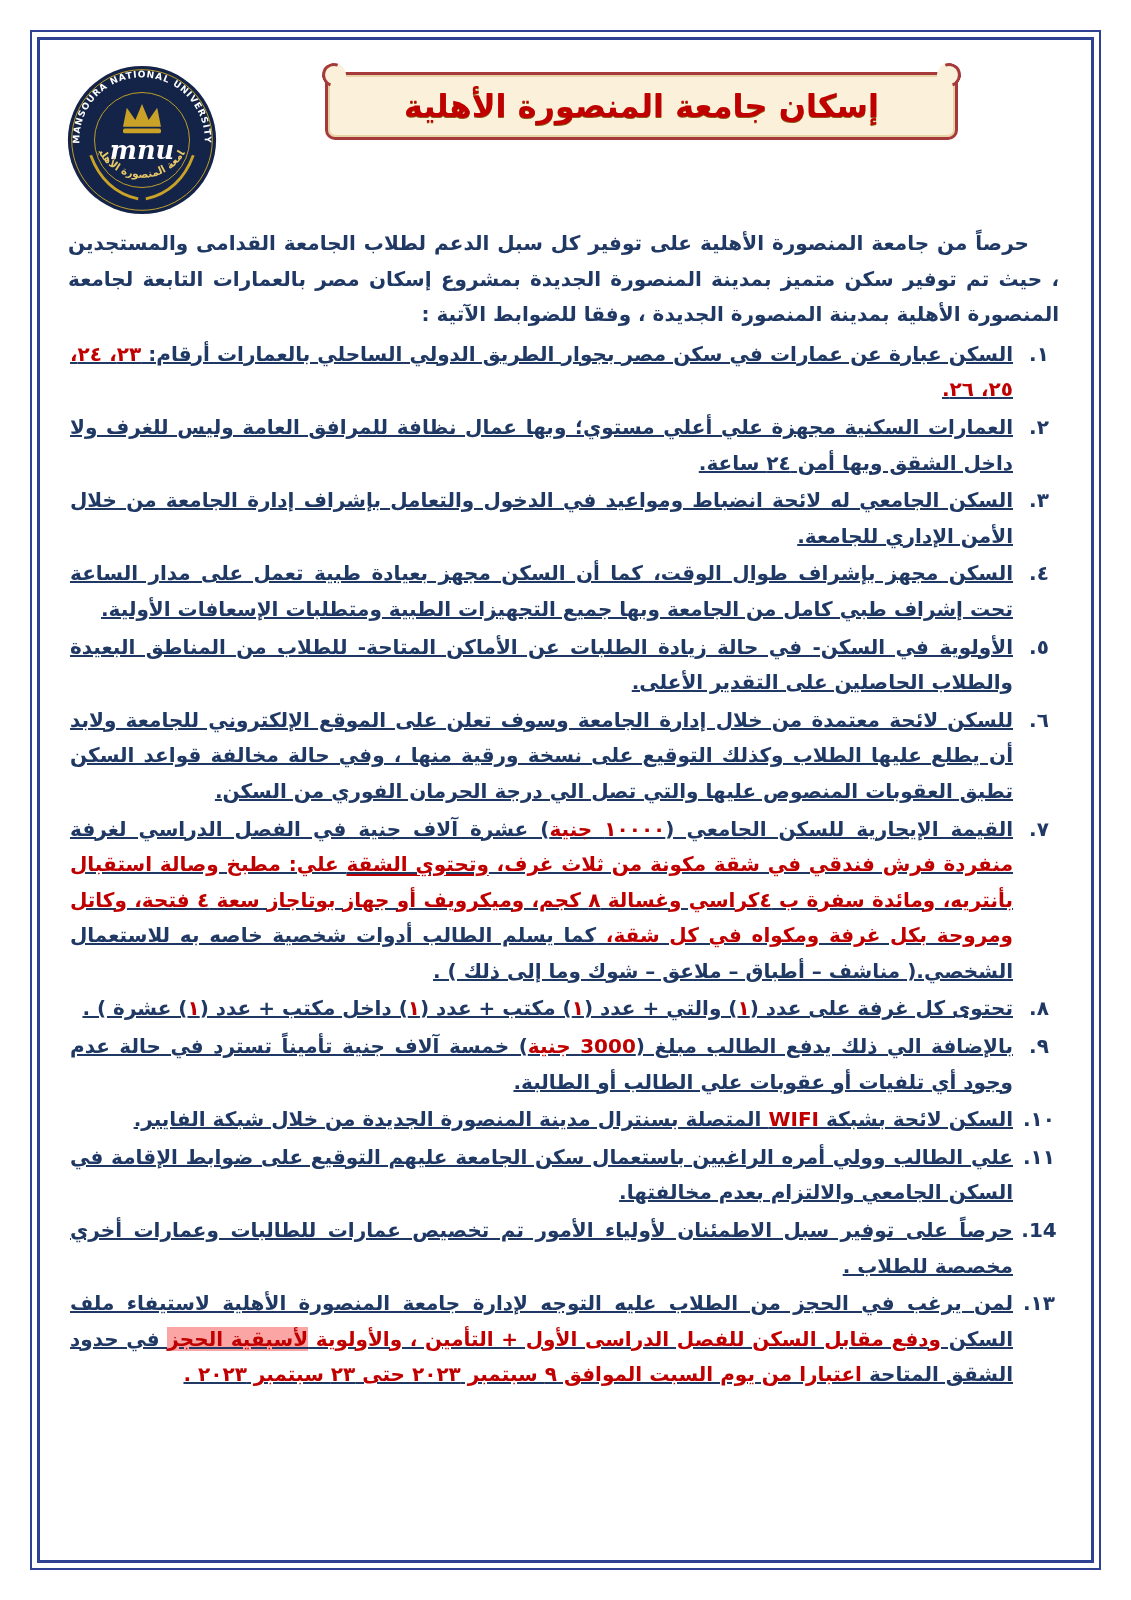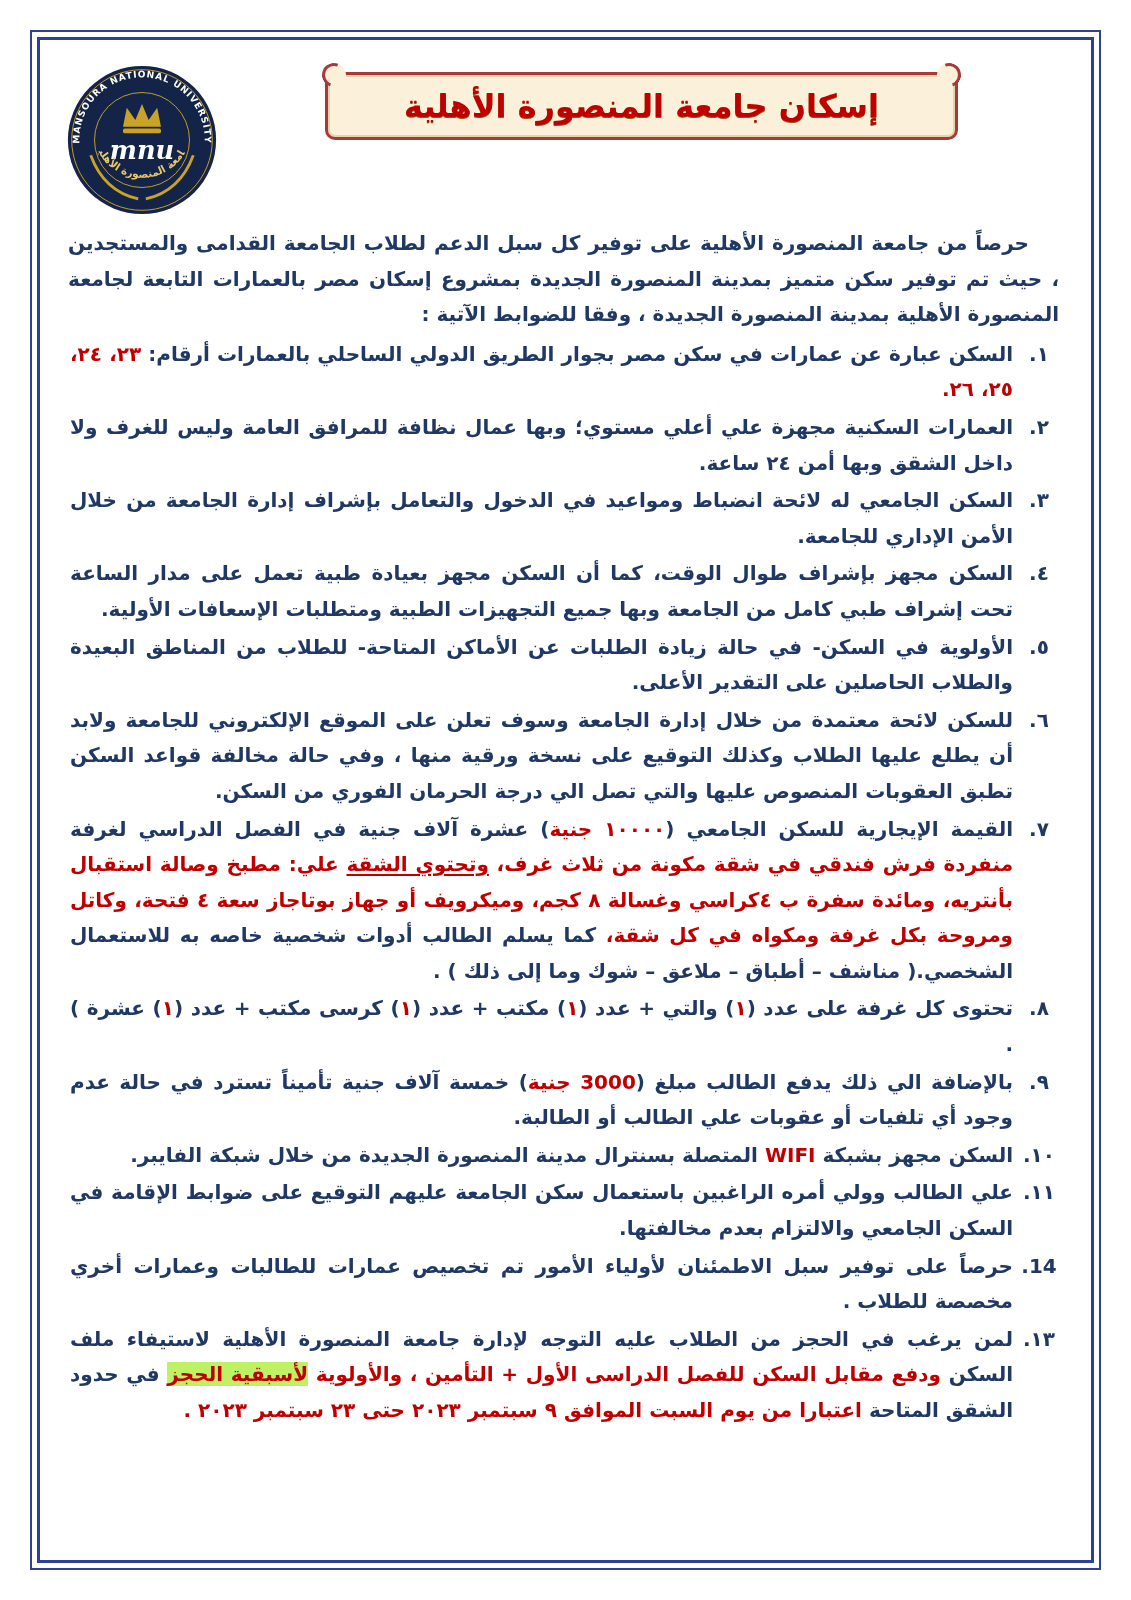--- a/index.html
+++ b/index.html
@@ -41,25 +41,25 @@
     display:inline-block;background:#C00000;color:#ffffff;font-weight:bold;
     font-size:23px;padding:3px 12px 6px 12px;text-decoration:underline;
     text-underline-offset:4px;
   }
   
   .body-text{direction:rtl;color:#1F3864;font-weight:bold;font-size:20px;line-height:1.78;}
   .intro{margin:10px 6px 4px 2px;text-align:justify;text-indent:30px;}
   #rules-list{list-style:none;margin:2px 0 0 0;padding:0;}
   .rule{display:flex;align-items:flex-start;margin:0 0 2px 0;}
   .num{flex:0 0 52px;text-align:center;color:#1F3864;}
-  .txt{flex:1;margin:0;text-align:justify;padding-left:4px;}
+  .txt{flex:1;margin:0;text-align:justify;padding-left:4px;text-decoration:underline;}
   .seg-b{color:#1F3864;}
   .seg-r{color:#C00000;}
   .seg-ru{color:#C00000;text-decoration:underline;text-underline-offset:3px;}
-  .seg-h{color:#C00000;background:#bef264;}
+  .seg-h{color:#C00000;background:#fca5a5;}
 </style>
 </head>
 <body>
 
 <div class="page">
   <div class="frame-outer">
     <div class="frame-inner">
 
       <div class="header">
         <div class="logo">
@@ -120,29 +120,29 @@
             <li class="rule">
               <span class="num">٦.</span>
               <p class="txt"><span class="seg-b">للسكن لائحة معتمدة من خلال إدارة الجامعة وسوف تعلن على الموقع الإلكتروني للجامعة ولابد أن يطلع عليها الطلاب وكذلك التوقيع على نسخة ورقية منها ، وفي حالة مخالفة قواعد السكن تطبق العقوبات المنصوص عليها والتي تصل الي درجة الحرمان الفوري من السكن.</span></p>
             </li>
             <li class="rule">
               <span class="num">٧.</span>
               <p class="txt"><span class="seg-b">القيمة الإيجارية للسكن الجامعي (</span><span class="seg-r">١٠٠٠٠ جنية</span><span class="seg-b">) عشرة آلاف جنية في الفصل الدراسي لغرفة </span><span class="seg-r">منفردة فرش فندقي في شقة مكونة من ثلاث غرف، </span><span class="seg-ru">وتحتوي الشقة</span><span class="seg-r"> علي: مطبخ وصالة استقبال بأنتريه، ومائدة سفرة ب ٤كراسي وغسالة ٨ كجم، وميكرويف أو جهاز بوتاجاز سعة ٤ فتحة، وكاتل ومروحة بكل غرفة ومكواه في كل شقة، </span><span class="seg-b">كما يسلم الطالب أدوات شخصية خاصه به للاستعمال الشخصي.( مناشف – أطباق – ملاعق – شوك وما إلى ذلك ) .</span></p>
             </li>
             <li class="rule">
               <span class="num">٨.</span>
-              <p class="txt"><span class="seg-b">تحتوى كل غرفة على عدد (</span><span class="seg-r">١</span><span class="seg-b">) والتي + عدد (</span><span class="seg-r">١</span><span class="seg-b">) مكتب + عدد (</span><span class="seg-r">١</span><span class="seg-b">) كرسى مكتب + عدد (</span><span class="seg-r">١</span><span class="seg-b">) عشرة ) .</span></p>
+              <p class="txt"><span class="seg-b">تحتوى كل غرفة على عدد (</span><span class="seg-r">١</span><span class="seg-b">) والتي + عدد (</span><span class="seg-r">١</span><span class="seg-b">) مكتب + عدد (</span><span class="seg-r">١</span><span class="seg-b">) داخل مكتب + عدد (</span><span class="seg-r">١</span><span class="seg-b">) عشرة ) .</span></p>
             </li>
             <li class="rule">
               <span class="num">٩.</span>
               <p class="txt"><span class="seg-b">بالإضافة الي ذلك يدفع الطالب مبلغ (</span><span class="seg-r">3000 جنية</span><span class="seg-b">) خمسة آلاف جنية تأميناً تسترد في حالة عدم وجود أي تلفيات أو عقوبات علي الطالب أو الطالبة.</span></p>
             </li>
             <li class="rule">
               <span class="num">١٠.</span>
-              <p class="txt"><span class="seg-b">السكن مجهز بشبكة </span><span class="seg-r">WIFI</span><span class="seg-b"> المتصلة بسنترال مدينة المنصورة الجديدة من خلال شبكة الفايبر.</span></p>
+              <p class="txt"><span class="seg-b">السكن لائحة بشبكة </span><span class="seg-r">WIFI</span><span class="seg-b"> المتصلة بسنترال مدينة المنصورة الجديدة من خلال شبكة الفايبر.</span></p>
             </li>
             <li class="rule">
               <span class="num">١١.</span>
               <p class="txt"><span class="seg-b">علي الطالب وولي أمره الراغبين باستعمال سكن الجامعة عليهم التوقيع على ضوابط الإقامة في السكن الجامعي والالتزام بعدم مخالفتها.</span></p>
             </li>
             <li class="rule">
               <span class="num">14.</span>
               <p class="txt"><span class="seg-b">حرصاً على توفير سبل الاطمئنان لأولياء الأمور تم تخصيص عمارات للطالبات وعمارات أخري مخصصة للطلاب .</span></p>
             </li>
             <li class="rule">

